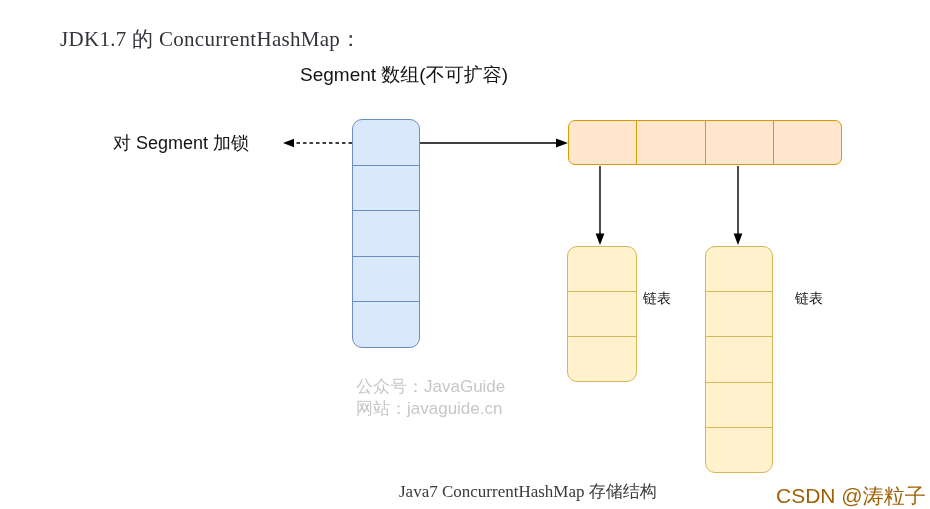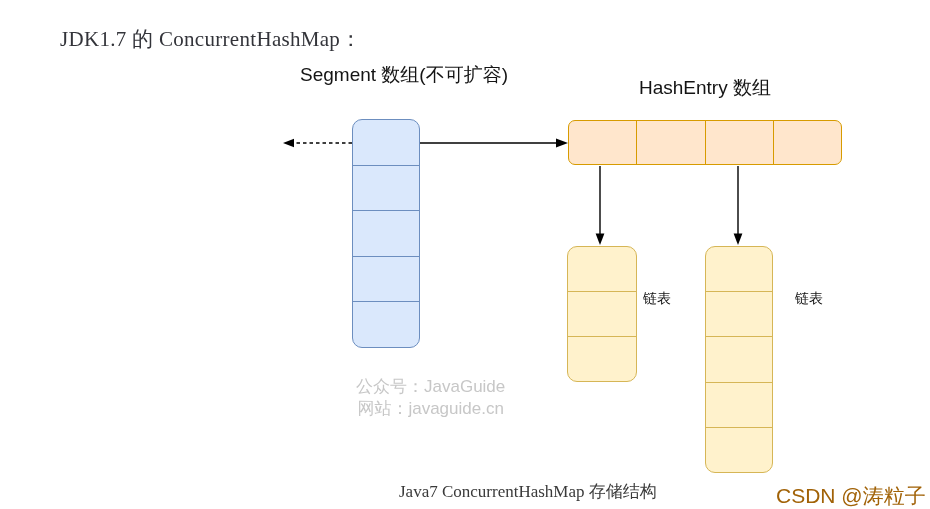--- a/index.html
+++ b/index.html
@@ -65,21 +65,20 @@
 
   .arrow-layer {
     position: absolute; left: 0; top: 0; width: 930px; height: 509px;
     pointer-events: none;
   }
 
   .source-watermark {
     position: absolute; left: 356px; top: 376px;
     font-size: 17px; line-height: 22px; color: #c7c7c7;
     white-space: nowrap;
-    text-align: center;
   }
 
   .caption {
     position: absolute; left: 399px; top: 480px;
     font-family: "Liberation Serif", "DejaVu Serif", serif;
     font-size: 17px; color: #3a3a3a; white-space: nowrap; text-align: center;
   }
 
   .csdn-watermark {
     position: absolute; left: 776px; top: 482px;
@@ -88,22 +87,22 @@
 </style>
 </head>
 <body>
 
 <div class="canvas">
 
   <div class="title">JDK1.7 的 ConcurrentHashMap：</div>
 
   <div class="array-label label-segment">Segment 数组(不可扩容)</div>
 
-  <div class="array-label label-hashentry">HashEntry 数组</div>
 
+  <div class="lock-label">对 Segment 加锁</div>
 
   <div class="box vbox segment-box">
     <div class="cell"></div>
   <div class="cell"></div>
       <div class="cell"></div>
       <div class="cell"></div>
       <div class="cell"></div>
     </div>
 
   <div class="box hash-box">

